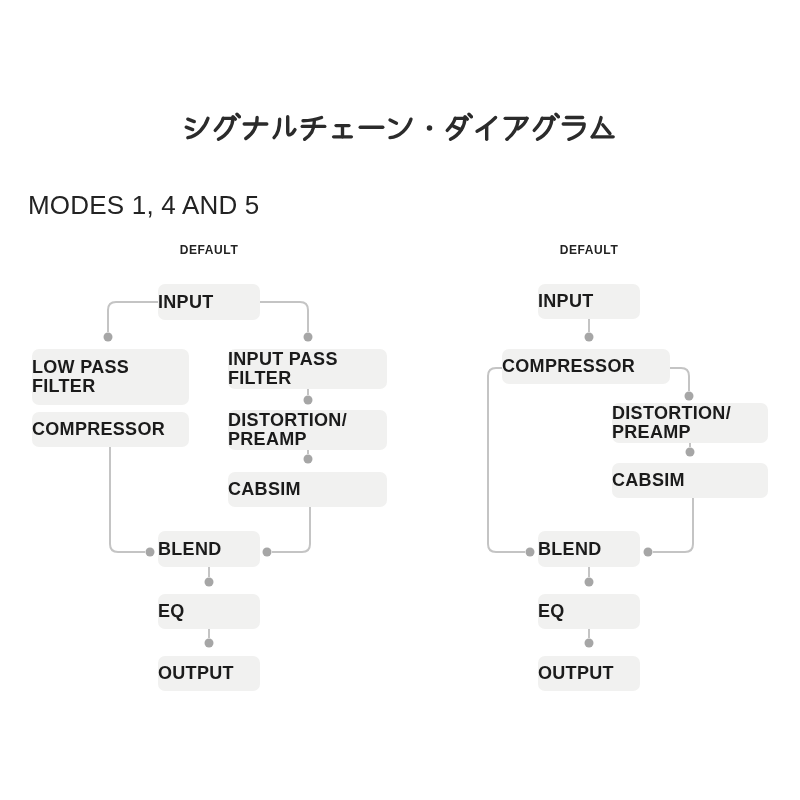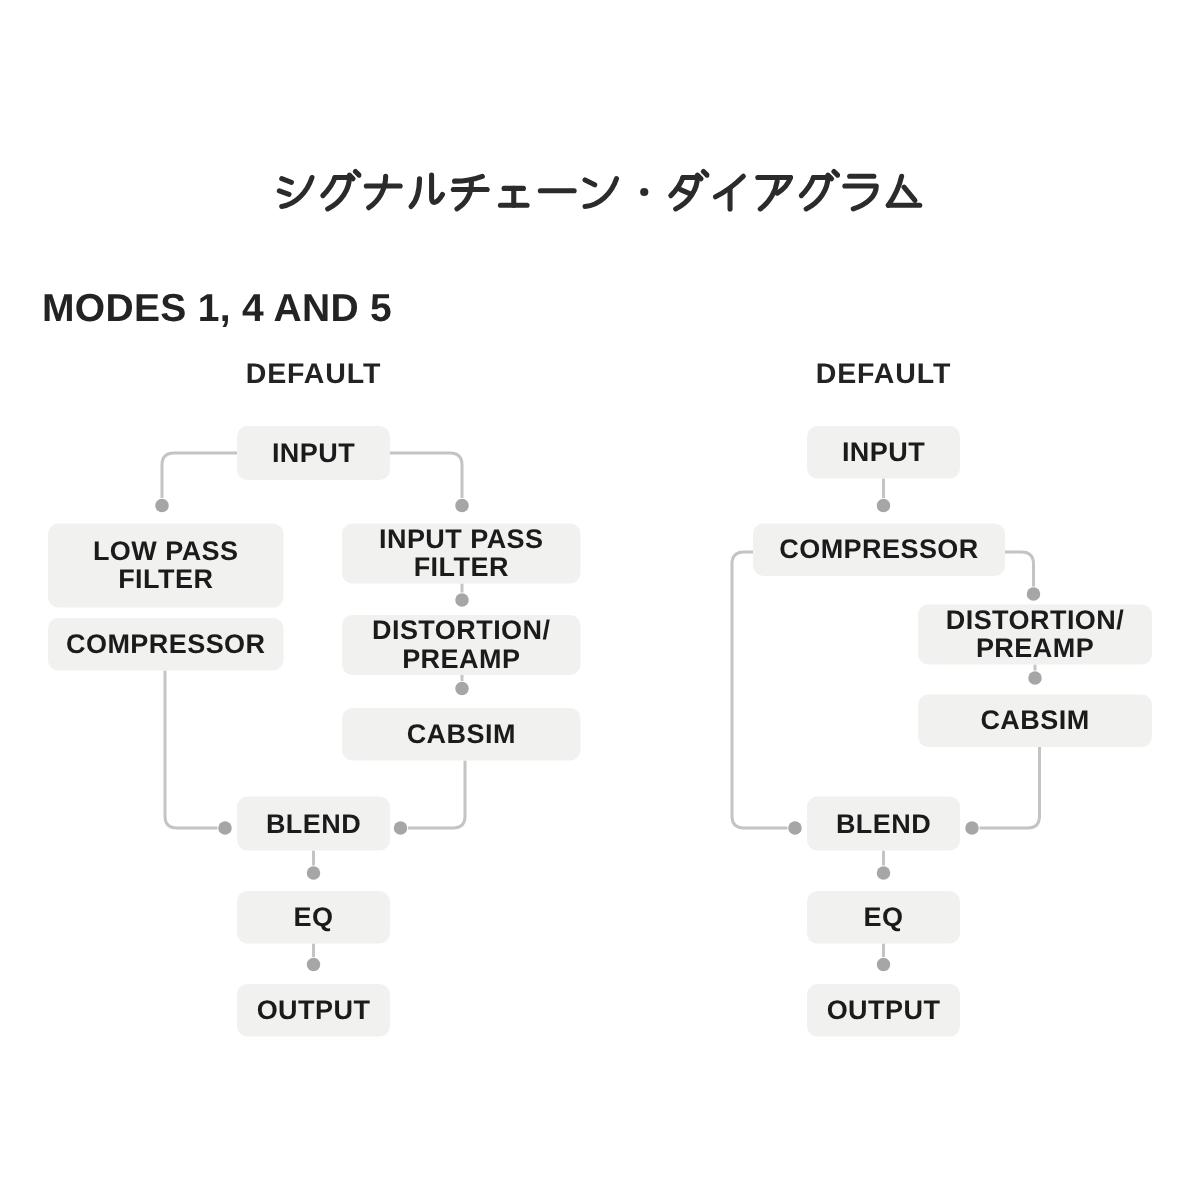--- a/index.html
+++ b/index.html
@@ -13,31 +13,31 @@
   
   .title-row{
     position:absolute;left:0;top:111px;width:800px;
     display:flex;justify-content:center;align-items:flex-start;gap:0;
   }
   .glyph{width:29px;height:34px;display:block;}
   .glyph path{fill:none;stroke:var(--title-ink,#2b2b2b);stroke-width:4.2;stroke-linecap:round;stroke-linejoin:round;}
   .glyph .gfill{fill:var(--title-ink,#2b2b2b);stroke:none;}
 
   .heading{
-    position:absolute;font-weight:bold;font-size:26px;line-height:26px;
+    position:absolute;font-weight:normal;font-size:26px;line-height:26px;
     color:var(--heading-text,#232323);letter-spacing:0.2px;white-space:nowrap;
   }
   .preset{
-    position:absolute;font-weight:bold;font-size:19px;line-height:18px;
+    position:absolute;font-weight:bold;font-size:12px;line-height:18px;
     color:var(--heading-text,#232323);letter-spacing:0.6px;transform:translateX(-50%);white-space:nowrap;
   }
 
   .node{
     position:absolute;background:var(--box-fill,#f1f1f0);border-radius:7px;
-    display:flex;flex-direction:column;align-items:center;justify-content:center;
+    display:flex;flex-direction:column;align-items:flex-start;justify-content:center;
     font-weight:bold;font-size:18px;line-height:19px;letter-spacing:0.3px;
     color:var(--box-text,#1b1b1b);text-align:center;white-space:nowrap;
   }
 
   .connectors{position:absolute;left:0;top:0;width:800px;height:800px;}
   .connectors path{stroke:var(--connector,#c4c4c4);stroke-width:2;fill:none;}
   .connectors circle{fill:var(--connector-dot,#a6a6a6);}
 </style>
 </head>
 <body>

